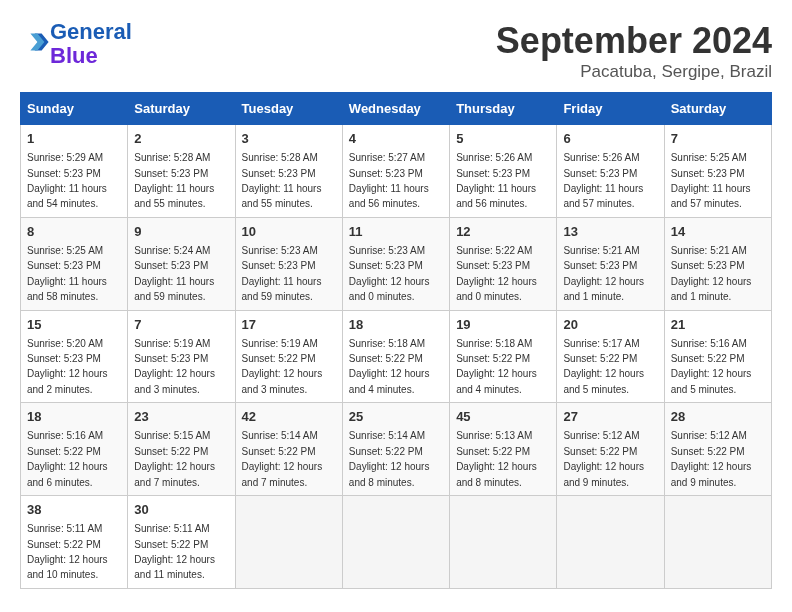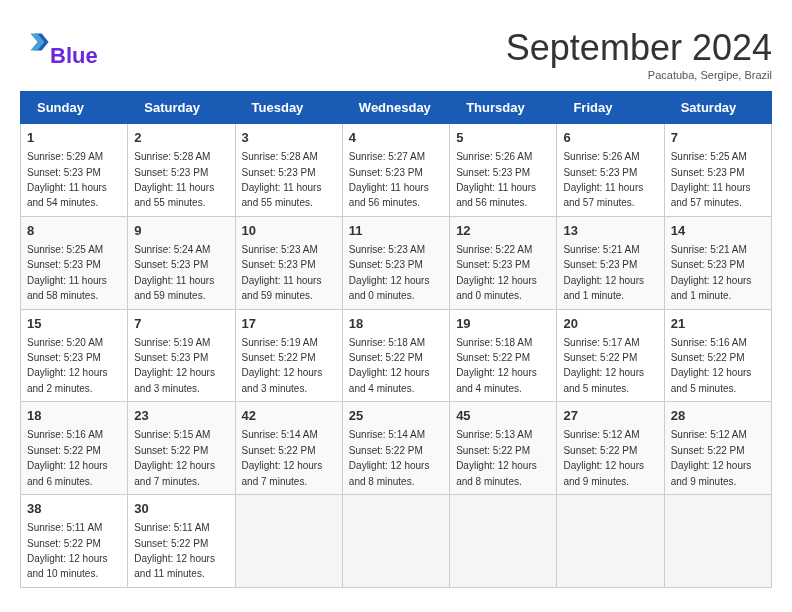--- a/index.html
+++ b/index.html
@@ -33,37 +33,36 @@
       width: 28px;
       height: 28px;
       margin-left: 2px;
       margin-right: 0;
     }
     .title-area {
       text-align: right;
     }
     .month-title {
       font-size: 36px;
-      font-weight: normal;
+      font-weight: bold;
       color: #333;
-      margin-top: 7px;
     }
     .location {
-      font-size: 11px;
+      font-size: 17px;
       color: #555;
     }
     table {
       width: 100%;
       border-collapse: collapse;
       font-size: 11px;
     }
     thead tr th {
       background-color: #1a5cb5;
       color: white;
-      padding: 8px 16px;
+      padding: 8px 6px;
       text-align: left;
       font-size: 13px;
       font-weight: bold;
       border: 1px solid #1a5cb5;
     }
     tbody tr td {
       border: 1px solid #ccc;
       padding: 5px 6px;
       vertical-align: top;
       width: calc(100% / 7);
@@ -98,21 +97,21 @@
 <div class="header">
   <div class="logo">
     <div>
       <svg class="logo-icon" viewBox="0 0 40 40">
         <polygon points="28,8 38,20 28,32 18,32 28,20 18,8" fill="#1a5cb5"></polygon>
         <polygon points="22,8 32,20 22,32 12,32 22,20 12,8" fill="#4a9fd4"></polygon>
       </svg>
     </div>
     <div>
       <div class="logo-text">
-        <br><span style="color:#6d28d9">Blue</span>
+        <span>General</span><br><span style="color:#6d28d9">Blue</span>
       </div>
     </div>
   </div>
   <div class="title-area">
     <div class="month-title">September 2024</div>
     <div class="location">Pacatuba, Sergipe, Brazil</div>
   </div>
 </div>
 
 <table>

